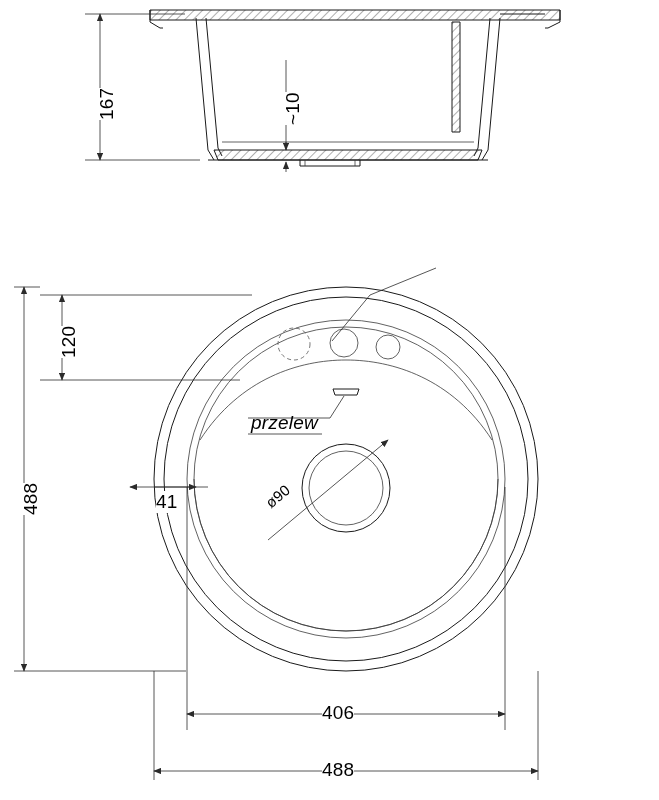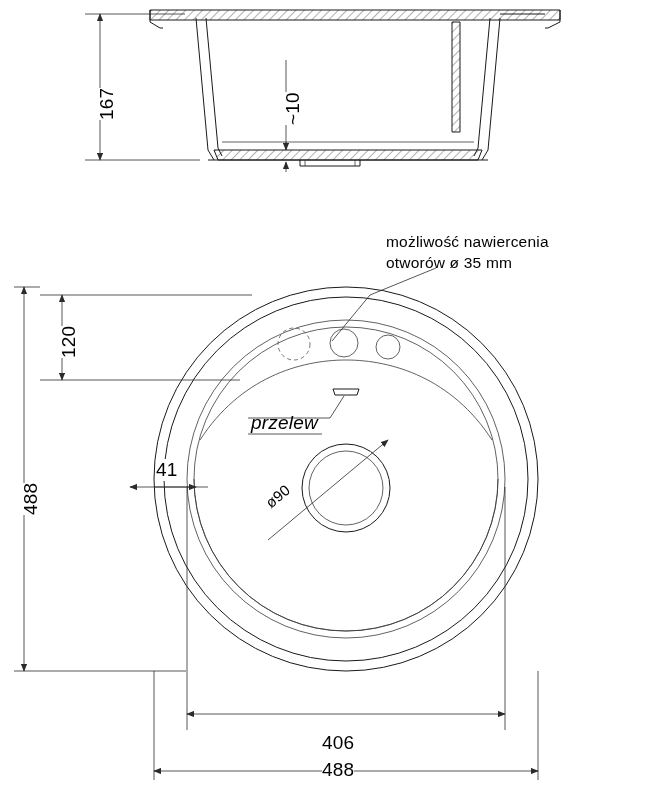--- a/index.html
+++ b/index.html
@@ -176,30 +176,28 @@
       <path class="dim" d="M154,671 L154,780"></path>
       <path class="dim" d="M538,671 L538,780"></path>
       <line class="dim" x1="154" y1="771" x2="538" y2="771" marker-start="url(#arrStart)" marker-end="url(#arrEnd)"></line>
     </g>
   </svg>
 
   <div class="lbl rot90 wbg" style="left:96px; top:120px;">167</div>
 
   <div class="lbl rot90 wbg" style="left:282px; top:125px;">~10</div>
 
-  <div class="lbl note" style="left:386px; top:232px;">możliwość nawiercenia</div>
-  <div class="lbl note" style="left:386px; top:253px;">otworów ø 35 mm</div>
 
   <div class="lbl" style="left:251px; top:412px;font-style:italic;">przelew</div>
 
   <div class="lbl rot90 wbg" style="left:58px; top:358px;">120</div>
 
   <div class="lbl rot90 wbg" style="left:20px; top:515px;">488</div>
 
-  <div class="lbl wbg" style="left:156px; top:459px;">41</div>
+  <div class="lbl wbg" style="left:156px; top:491px;">41</div>
 
   <div class="lbl small" style="left:262px; top:498px; transform:rotate(-40deg); transform-origin:0 0;">ø90</div>
 
-  <div class="lbl wbg" style="left:322px; top:732px;">406</div>
+  <div class="lbl wbg" style="left:322px; top:702px;">406</div>
 
   <div class="lbl wbg" style="left:322px; top:759px;">488</div>
 
 </div>
 
 </body></html>

